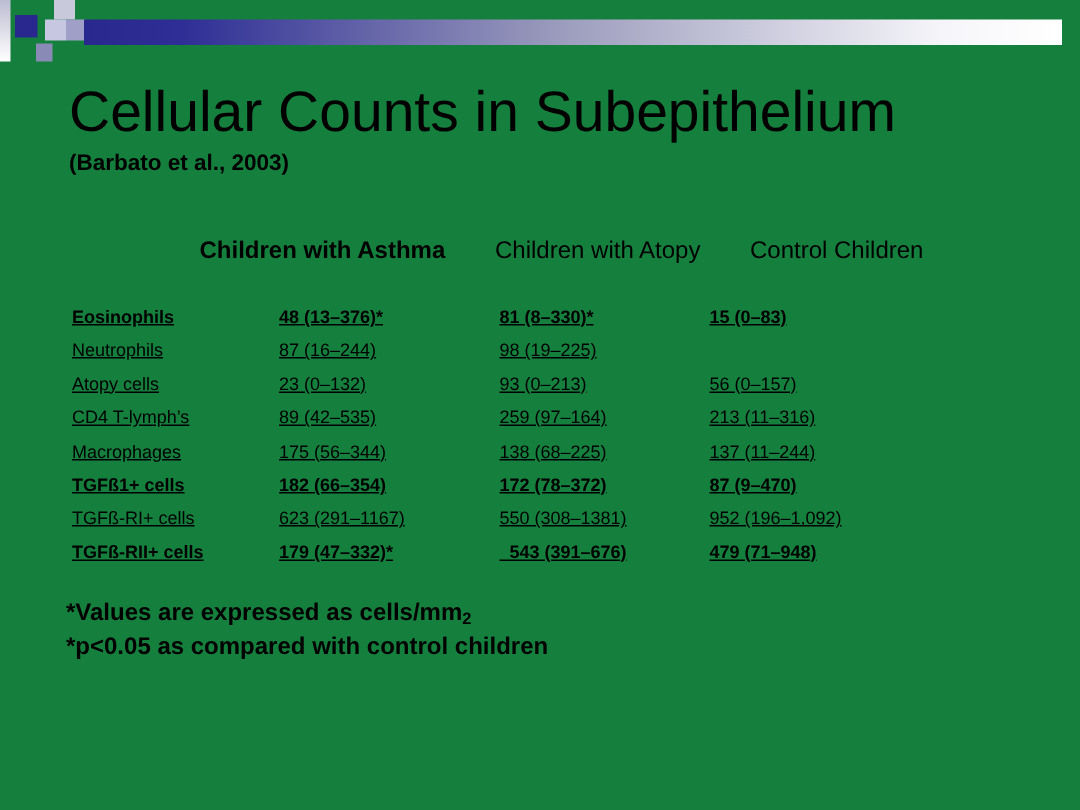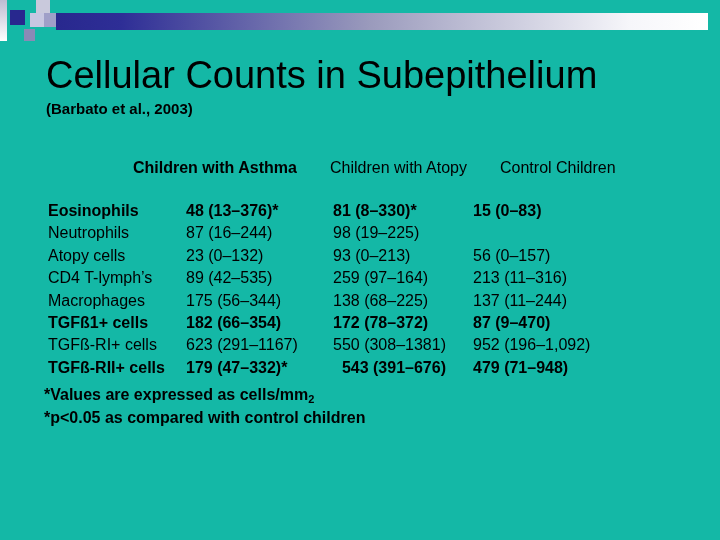--- a/index.html
+++ b/index.html
@@ -1,17 +1,17 @@
 <!DOCTYPE html>
 <html><head>
 <meta charset="utf-8">
 <style>
   html,body{margin:0;padding:0;background:#888;}
   .slide{
-    position:relative;width:720px;height:540px;background:#14b8a6;
+    position:relative;width:720px;height:540px;background:#15803d;
     font-family:"Liberation Sans","DejaVu Sans",sans-serif;color:#000;
     overflow:hidden;margin:0 auto;
   }
   
   .deco{position:absolute;}
   .strip{left:0;top:0;width:7px;height:41px;background:linear-gradient(to bottom,#bcbcd2,#ffffff);}
   .sq-topgray{left:36px;top:0;width:14px;height:13px;background:#c9c9dc;}
   .sq-navy{left:10px;top:10px;width:15px;height:15px;background:#28288e;}
   .sq-lav1{left:30px;top:13px;width:14px;height:14px;background:#c7c7e1;}
   .sq-lav2{left:44px;top:13px;width:13px;height:14px;background:#9f9fc8;}
@@ -20,30 +20,30 @@
        background:linear-gradient(to right,#28288e 0%,#2e2e96 10%,#9a9abc 48%,#f6f6fa 88%,#ffffff 100%);}
   
   .title{position:absolute;left:46px;top:53px;font-size:38px;line-height:44px;font-weight:400;letter-spacing:0px;white-space:nowrap;}
   .subtitle{position:absolute;left:46px;top:100px;font-size:15px;font-weight:700;}
   
   .thead{position:absolute;left:0;top:159px;width:576px;height:20px;font-size:16px;}
   .thead span{position:absolute;white-space:nowrap;}
   .h-asthma{left:133px;font-weight:700;}
   .h-atopy{left:330px;font-weight:400;}
   .h-control{left:500px;font-weight:400;}
-  .tbody{position:absolute;left:48px;top:200px;width:640px;font-size:16px;}
+  .tbody{position:absolute;left:48px;top:200px;width:640px;font-size:12px;text-decoration:underline;}
   .tr{display:flex;height:22.4px;line-height:22.4px;}
   .c{white-space:pre;}
   .lbl{width:138px;}
   .c1{width:147px;}
   .c2{width:140px;}
   .c3{flex:1;}
   .bold{font-weight:700;}
   
-  .footnotes{position:absolute;left:44px;top:384px;font-size:16px;font-weight:700;line-height:22px;}
+  .footnotes{position:absolute;left:44px;top:398px;font-size:16px;font-weight:700;line-height:22px;}
   .sub{font-size:11px;position:relative;top:3px;}
 </style>
 </head>
 <body>
 
 <div class="slide">
 
   <div class="deco strip"></div>
   <div class="deco sq-topgray"></div>
   <div class="deco sq-navy"></div>

